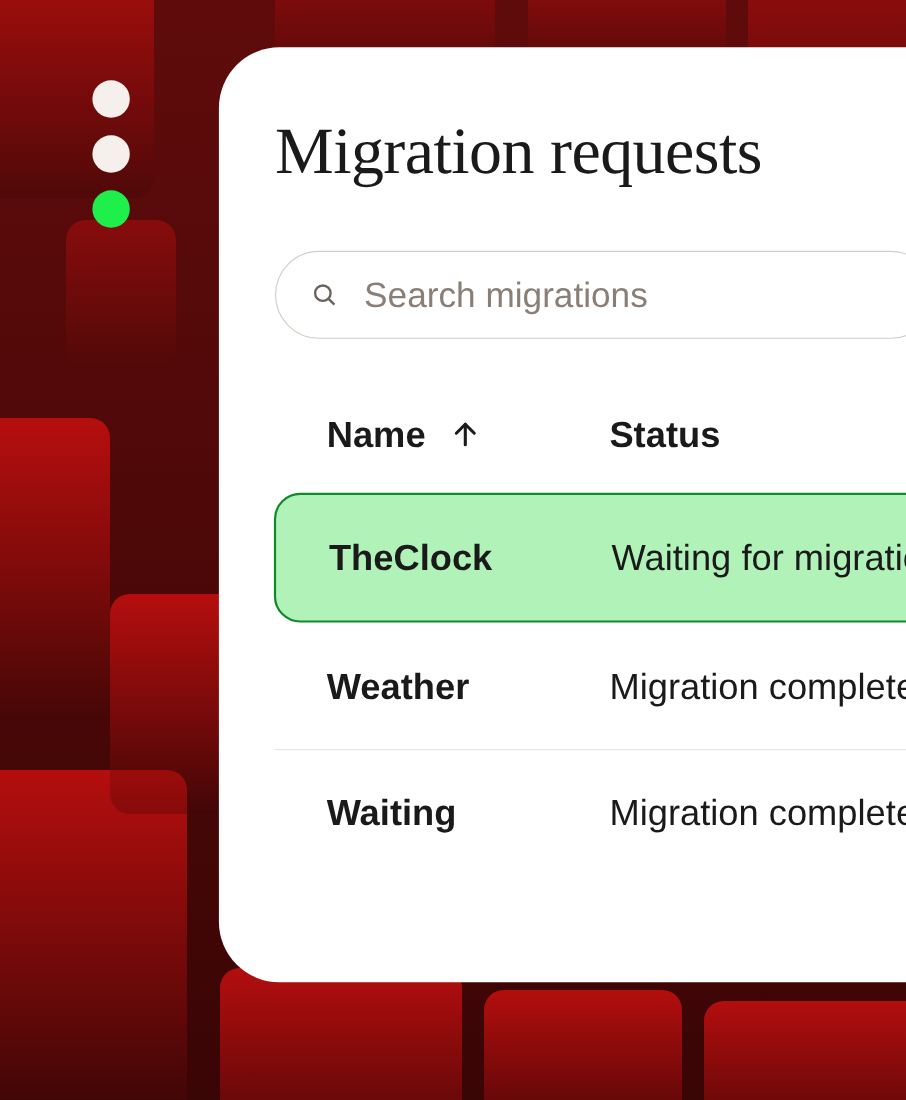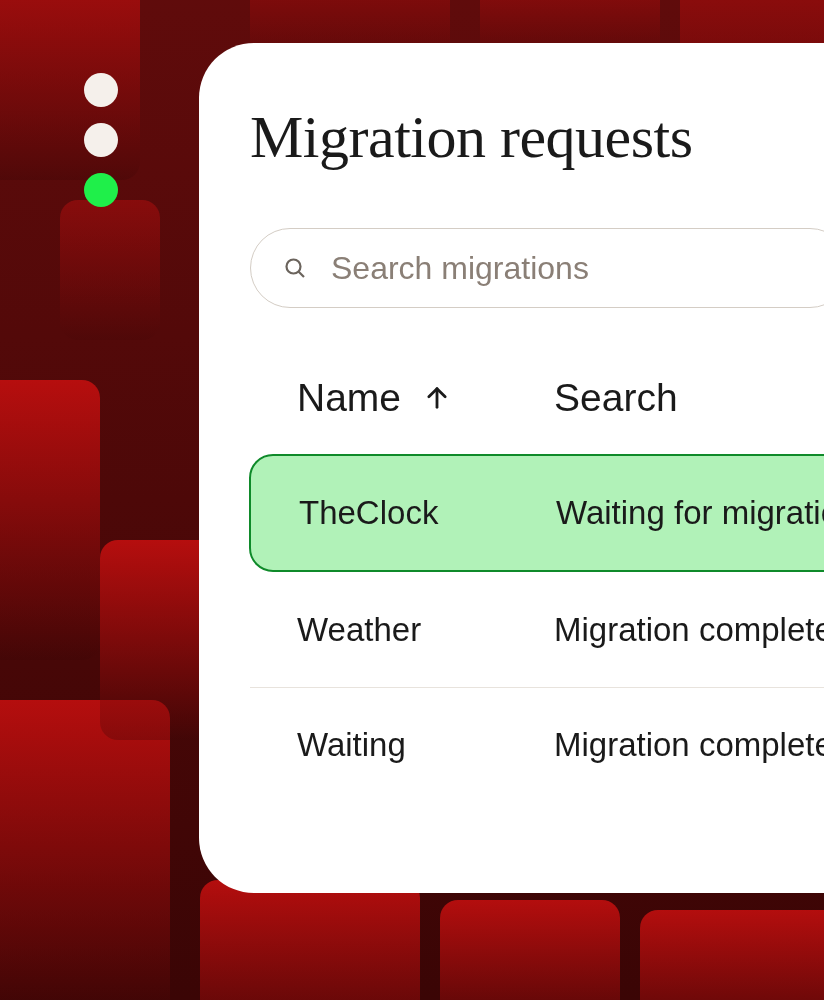--- a/index.html
+++ b/index.html
@@ -121,22 +121,22 @@
       display: flex;
       align-items: center;
       gap: 22px;
     }
     
     .col-status {
       flex: 1;
     }
     
     .header-text {
-      font-size: 39px;
-      font-weight: 400;
+      font-size: 33px;
+      font-weight: 700;
       color: #1a1a1a;
     }
     
     .sort-icon {
       width: 28px;
       height: 28px;
       color: #1a1a1a;
     }
     
     .table-row {
@@ -156,21 +156,21 @@
       padding-left: 48px;
     }
     
     .table-row.selected + .table-row {
       border-top: none;
       margin-top: 1px;
     }
     
     .cell-name {
       width: 257px;
-      font-weight: 400;
+      font-weight: 700;
     }
     
     .cell-status {
       flex: 1;
       white-space: nowrap;
     }
   </style>
 </head>
 <body>
 
@@ -212,21 +212,21 @@
       <div class="col-name">
         <span class="header-text">Name</span>
         <span class="sort-icon">
           <svg viewBox="0 0 24 24" fill="none" stroke="currentColor" stroke-width="2.4" stroke-linecap="round" stroke-linejoin="round">
             <line x1="12" y1="20" x2="12" y2="4"></line>
             <polyline points="5 11 12 4 19 11"></polyline>
           </svg>
         </span>
       </div>
       <div class="col-status">
-        <span class="header-text">Search</span>
+        <span class="header-text">Status</span>
       </div>
     </div>
 
     <div class="table-row selected">
       <div class="cell-name">TheClock</div>
       <div class="cell-status">Waiting for migration</div>
     </div>
 
     <div class="table-row">
       <div class="cell-name">Weather</div>

